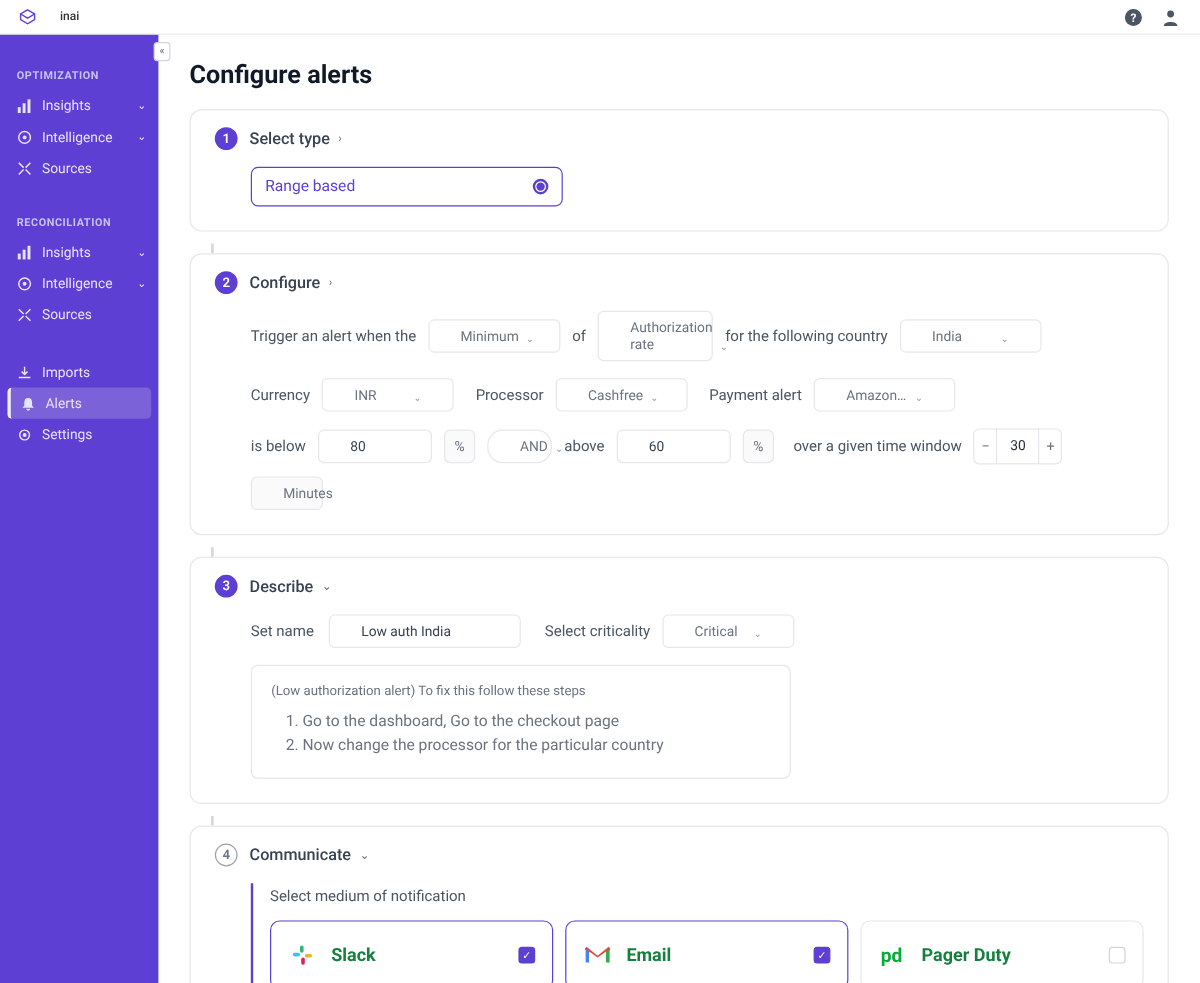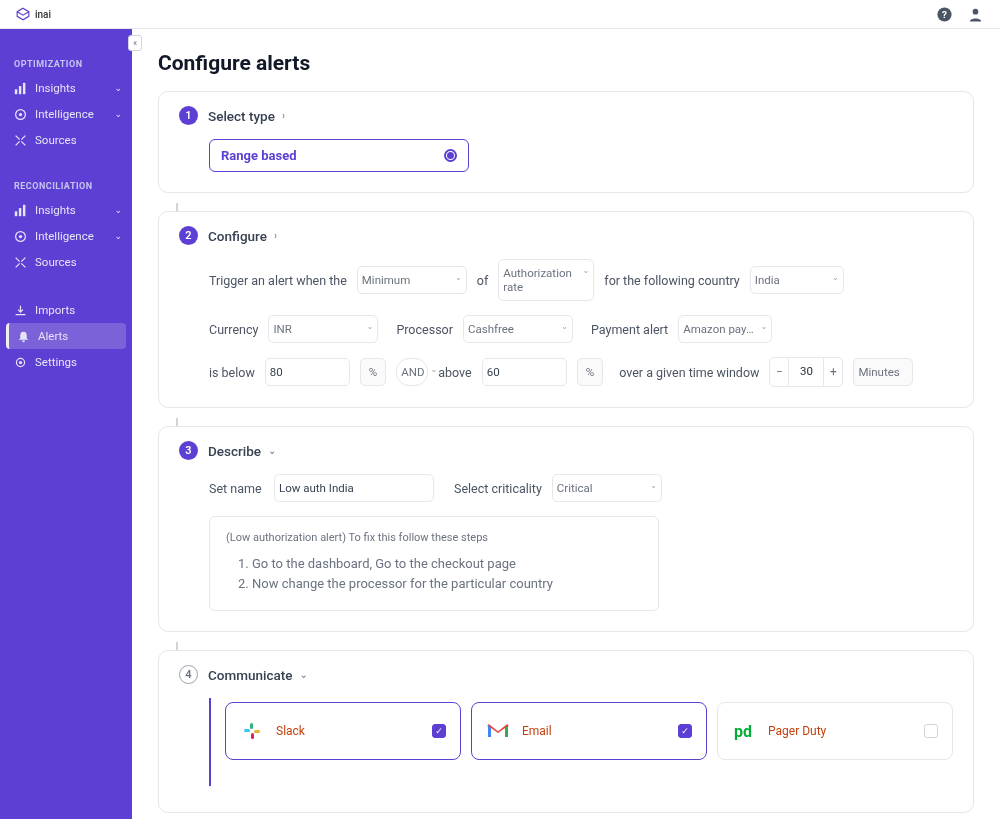--- a/index.html
+++ b/index.html
@@ -1,18 +1,18 @@
 <!DOCTYPE html>
 <html><head>
 <meta charset="utf-8">
 <style>
 * { box-sizing: border-box; margin: 0; padding: 0; font-family: -apple-system, BlinkMacSystemFont, 'Segoe UI', Roboto, sans-serif; }
 body { background: #fff; color: #1f2937; font-size: 13px; }
 .topbar { height: 29px; border-bottom: 1px solid #e5e7eb; display: flex; align-items: center; justify-content: space-between; padding: 0 16px; }
-.logo { display: flex; align-items: center; gap: 5px; }
+.logo { display: flex; align-items: center; gap: 20px; }
 .logo-icon { width: 14px; height: 14px; }
 .logo-text { font-size: 10px; color: #333; font-weight: 500; }
 .topbar-right { display: flex; gap: 14px; align-items: center; }
 .top-icon { width: 17px; height: 17px; fill: #4b5563; cursor: pointer; }
 .container { display: flex; min-height: calc(100vh - 29px); }
 .sidebar { width: 132px; background: #5D3FD3; color: #fff; padding-top: 24px; position: relative; }
 .sidebar-collapse { position: absolute; top: 6px; right: -10px; width: 14px; height: 16px; background: #fff; border: 1px solid #d1d5db; border-radius: 3px; display: flex; align-items: center; justify-content: center; cursor: pointer; color: #6b7280; font-size: 9px; }
 .sb-section-title { font-size: 9px; font-weight: 700; letter-spacing: 0.5px; color: #c7c3f0; padding: 6px 14px 6px 14px; text-transform: uppercase; }
 .sb-item { display: flex; align-items: center; padding: 6px 10px 6px 14px; color: #e6e4f7; font-size: 11.5px; cursor: pointer; gap: 8px; }
 .sb-item.active { background: #7B62D9; border-radius: 4px; margin: 0 6px; padding-left: 8px; border-left: 3px solid #eee; }
@@ -21,45 +21,45 @@
 .sb-spacer { height: 22px; }
 .main { flex: 1; background: #fff; padding: 22px 26px; overflow: auto; }
 .page-title { font-size: 21px; font-weight: 700; color: #111827; margin-bottom: 16px; }
 .card { border: 1px solid #e5e7eb; border-radius: 10px; padding: 14px 20px 20px 20px; margin-bottom: 10px; }
 .card-header { display: flex; align-items: center; gap: 10px; margin-bottom: 14px; }
 .step-num { width: 19px; height: 19px; border-radius: 50%; display: flex; align-items: center; justify-content: center; font-size: 11px; font-weight: 600; }
 .step-filled { background: #5D3FD3; color: #fff; }
 .step-outline { border: 1.5px solid #9ca3af; color: #6b7280; }
 .card-title { font-size: 13.5px; color: #374151; font-weight: 500; }
 .card-chev { font-size: 10px; color: #6b7280; margin-left: -3px; }
-.rb-option { border: 1.5px solid #5D3FD3; border-radius: 6px; padding: 8px 11px; display: flex; align-items: center; justify-content: space-between; width: 260px; color: #5D3FD3; font-size: 13px; font-weight: 700; cursor: pointer; margin-left: 30px; }
+.rb-option { border: 1.5px solid #5D3FD3; border-radius: 6px; padding: 8px 11px; display: flex; align-items: center; justify-content: space-between; width: 260px; color: #5D3FD3; font-size: 13px; font-weight: 400; cursor: pointer; margin-left: 30px; }
 .radio-dot { width: 13px; height: 13px; border-radius: 50%; border: 2px solid #5D3FD3; display: flex; align-items: center; justify-content: center; }
 .radio-dot::after { content: ''; width: 7px; height: 7px; background: #5D3FD3; border-radius: 50%; }
 .row { display: flex; align-items: center; gap: 10px; flex-wrap: wrap; margin-bottom: 14px; margin-left: 30px; }
 .label { font-size: 12.5px; color: #4b5563; }
-.select, .input { border: 1px solid #e5e7eb; border-radius: 5px; background: #fff; padding: 6px 4px; font-size: 11.5px; color: #6b7280; display: flex; align-items: flex-start; gap: 6px; cursor: pointer; }
+.select, .input { border: 1px solid #e5e7eb; border-radius: 5px; background: #fff; padding: 6px 26px; font-size: 11.5px; color: #6b7280; display: flex; align-items: flex-end; gap: 6px; cursor: pointer; }
 .select .sm-chev { margin-left: auto; font-size: 8px; color: #9ca3af; }
 .input { color: #374151; }
-.w100 { width: 110px; } .w110 { width: 94px; } .w80 { width: 85px; } .w45 { width: 32px; border-radius: 13px; } .w160 { width: 160px; } .w110s { width: 96px; }
+.w100 { width: 110px; } .w110 { width: 118px; } .w80 { width: 95px; } .w45 { width: 32px; border-radius: 13px; } .w160 { width: 160px; } .w110s { width: 96px; }
 .unit { border: 1px solid #e5e7eb; border-radius: 5px; padding: 6px 8px; font-size: 11.5px; color: #6b7280; background: #fafafa; }
 .stepper { display: flex; align-items: center; }
 .step-btn { width: 20px; height: 30px; border: 1px solid #e5e7eb; background: #fff; display: flex; align-items: center; justify-content: center; font-size: 12px; color: #6b7280; cursor: pointer; }
 .step-btn.left { border-radius: 5px 0 0 5px; }
 .step-btn.right { border-radius: 0 5px 5px 0; }
 .step-val { width: 34px; height: 30px; border-top: 1px solid #e5e7eb; border-bottom: 1px solid #e5e7eb; text-align: center; font-size: 11.5px; padding: 6px 0; }
 .desc-box { border: 1px solid #e5e7eb; border-radius: 6px; padding: 14px 16px; margin-left: 30px; max-width: 450px; }
 .desc-line { font-size: 11px; color: #6b7280; margin-bottom: 12px; }
 .desc-line.sub { font-size: 11px; }
 .ol { padding-left: 26px; }
 .ol li { font-size: 13px; color: #6b7280; margin-bottom: 5px; }
 .notif-cards { display: flex; gap: 10px; margin-left: 30px; margin-bottom: 18px; }
 .notif-card { flex: 1; border: 1px solid #e5e7eb; border-radius: 8px; padding: 16px 14px; display: flex; align-items: center; gap: 12px; cursor: pointer; }
 .notif-card.selected { border: 1.5px solid #5D3FD3; }
 .notif-icon { width: 24px; height: 24px; flex-shrink: 0; }
-.notif-label { font-size: 12px; color: #c2410c; font-weight: 400; flex: 1; }
+.notif-label { font-size: 15px; color: #15803d; font-weight: 700; flex: 1; }
 .checkbox { width: 14px; height: 14px; border-radius: 3px; border: 1px solid #d1d5db; display: flex; align-items: center; justify-content: center; }
 .checkbox.checked { background: #5D3FD3; border-color: #5D3FD3; color: #fff; font-size: 9px; }
 .vbar { border-left: 2px solid #5D3FD3; margin-left: 30px; padding-left: 14px; padding-top: 4px; padding-bottom: 8px; margin-bottom: 6px; }
 .tiny-tick { width: 2px; height: 8px; background: #d1d5db; margin-left: 18px; }
 </style>
 </head>
 <body>
 
 <div class="topbar">
   <div class="logo">
@@ -263,20 +263,21 @@
     </div>
     <div class="tiny-tick"></div>
 
     <div class="card" style="position:relative;">
       <div class="card-header">
         <div class="step-num step-outline">4</div>
         <span class="card-title">Communicate</span>
         <span class="card-chev">⌄</span>
       </div>
       <div class="vbar">
+        <div class="label" style="margin-bottom:12px">Select medium of notification</div>
         <div class="notif-cards" style="margin-left:0">
           <div class="notif-card selected">
             <svg class="notif-icon" viewBox="0 0 24 24">
                 <rect x="4" y="10" width="6" height="3" rx="1.5" fill="#36C5F0"></rect>
                 <rect x="14" y="11" width="6" height="3" rx="1.5" fill="#ECB22E"></rect>
                 <rect x="10" y="4" width="3" height="6" rx="1.5" fill="#2EB67D"></rect>
                 <rect x="11" y="14" width="3" height="6" rx="1.5" fill="#E01E5A"></rect>
               </svg>
             <span class="notif-label">Slack</span>
             <div class="checkbox checked">✓</div>

